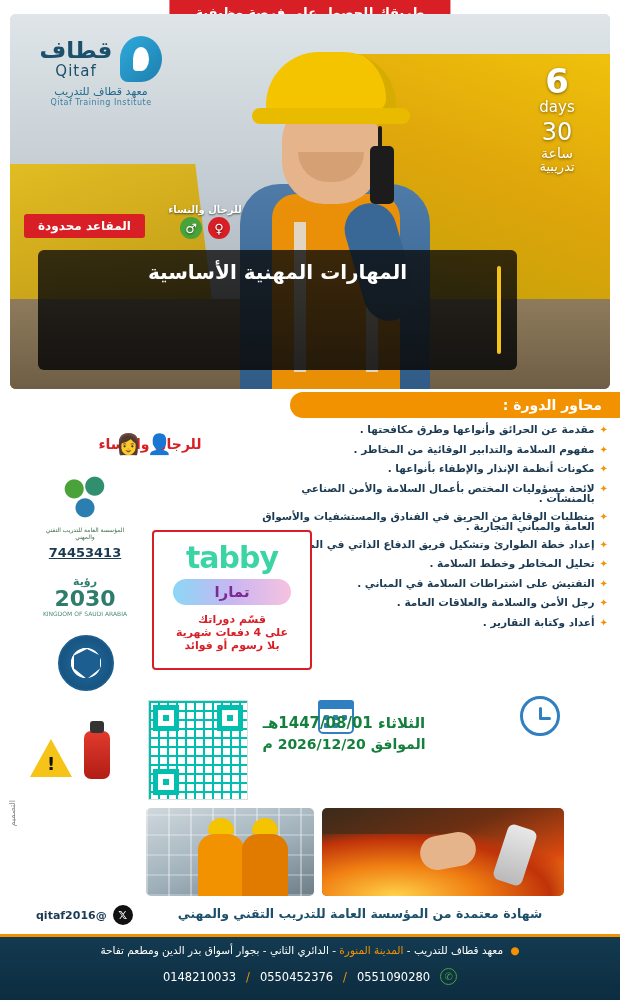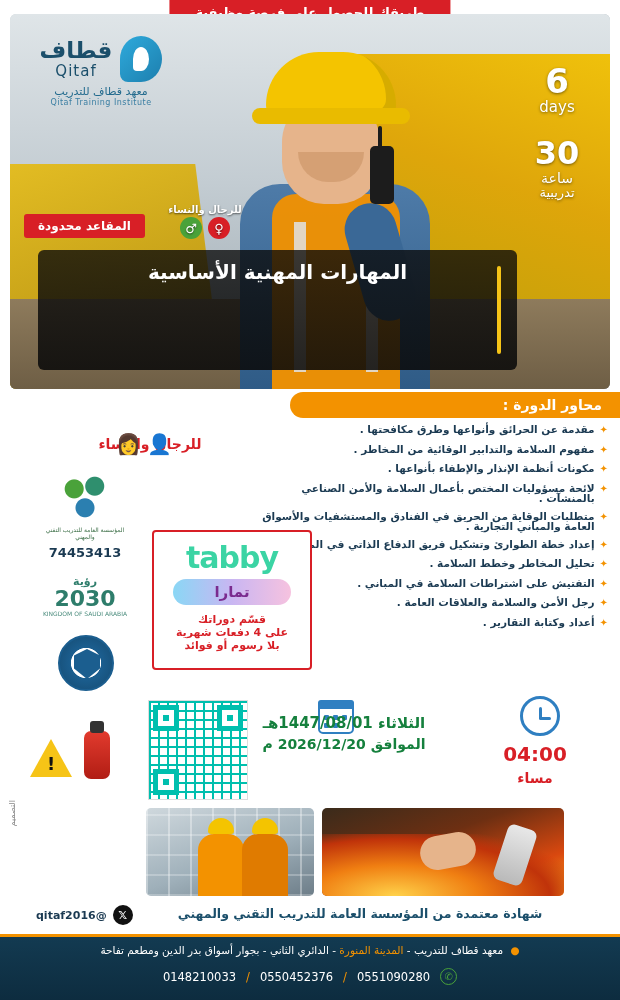--- a/index.html
+++ b/index.html
@@ -90,21 +90,21 @@
     content:""; position:absolute; left:8px; top:-20px; width:4px; height:22px; background:#1c1c1c; border-radius:2px;
   }
 
   
   .duration {
     position:absolute; right:18px; top:50px; width:70px; color:#fff;
     text-align:center; line-height:1.05; text-shadow:0 1px 3px rgba(0,0,0,.5);
   }
   .duration .num { font-size:34px; font-weight:bold; }
   .duration .unit { font-size:15px; }
-  .duration .num2 { font-size:32px; font-weight:bold; margin-top:22px; }
+  .duration .num2 { font-size:24px; font-weight:normal; margin-top:5px; }
   .duration .unit2 { font-size:14px; }
   .duration .unit3 { font-size:13px; }
 
   
   .logo-box { position:absolute; left:16px; top:22px; width:150px; height:86px; text-align:center; }
   .logo-row { display:flex; align-items:center; justify-content:center; gap:8px; }
   .logo-mark {
     width:42px; height:46px; border-radius:50% 50% 50% 8px;
     background:linear-gradient(135deg,#2eaadc 0%, #1d7fae 100%);
     position:relative;
@@ -173,21 +173,21 @@
 
   .tvtc-logo { position:absolute; left:40px; top:470px; width:90px; text-align:center; }
   .tvtc-leaf {
     width:54px; height:54px; margin:0 auto;
     background:
       radial-gradient(circle at 30% 35%, #4aa23a 0 9px, transparent 10px),
       radial-gradient(circle at 68% 30%, #2f8f6e 0 9px, transparent 10px),
       radial-gradient(circle at 50% 70%, #2b7fb0 0 9px, transparent 10px);
   }
   .tvtc-cap { font-size:6px; color:#3b6e46; margin-top:2px; line-height:1.2; }
-  .phone-num { position:absolute; left:40px; top:545px; width:90px; text-align:center; font-size:13px; font-weight:bold; color:#1b3a52; }
+  .phone-num { position:absolute; left:40px; top:545px; width:90px; text-align:center; font-size:13px; font-weight:bold; color:#1b3a52;text-decoration:underline; }
 
   .vision { position:absolute; left:40px; top:575px; width:90px; text-align:center; color:#2e7d6b; }
   .vision .v1 { font-size:11px; font-weight:bold; letter-spacing:1px; }
   .vision .v2 { font-size:22px; font-weight:bold; line-height:1; }
   .vision .v3 { font-size:6px; color:#4b8c7d; }
 
   .civil-defense {
     position:absolute; left:58px; top:635px; width:56px; height:56px; border-radius:50%;
     background:radial-gradient(circle, #fff 40%, #1b5e8f 42%, #154a70 100%);
     border:2px solid #1b5e8f;
@@ -471,24 +471,20 @@
       <div class="d d3"></div>
       <div class="d d4"></div>
       <div class="d d5"></div>
   </div>
   <div class="date-txt">
     <div class="dl1">الثلاثاء   1447/08/01هـ</div>
     <div class="dl2">الموافق   2026/12/20 م</div>
   </div>
 
   <div class="clock-ic"></div>
-  <div class="time-txt">
-    <div class="t1">04:00</div>
-    <div class="t2">مساء</div>
-  </div>
 
   <div class="photo left">
     <div class="scaffold"></div>
       <div class="w1"></div>
       <div class="w2"></div>
       <div class="h1"></div>
       <div class="h2"></div>
   </div>
   <div class="photo right">
     <div class="flame"></div>

